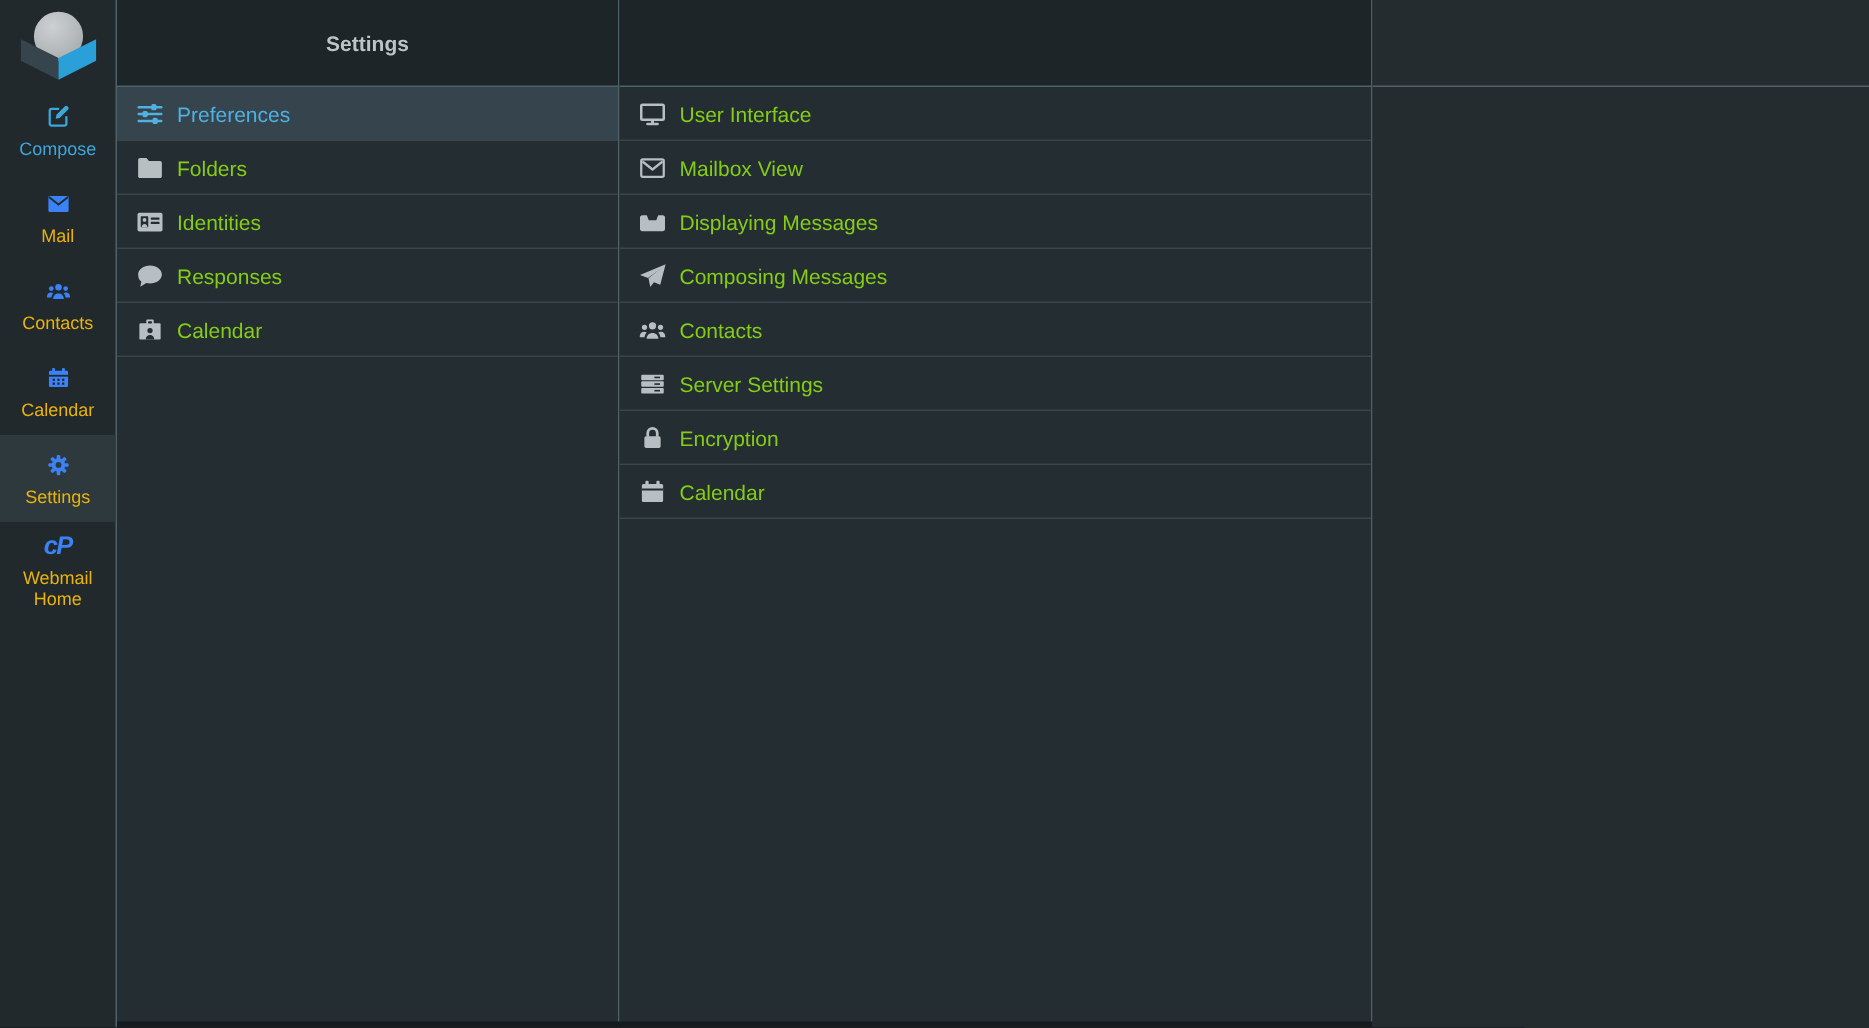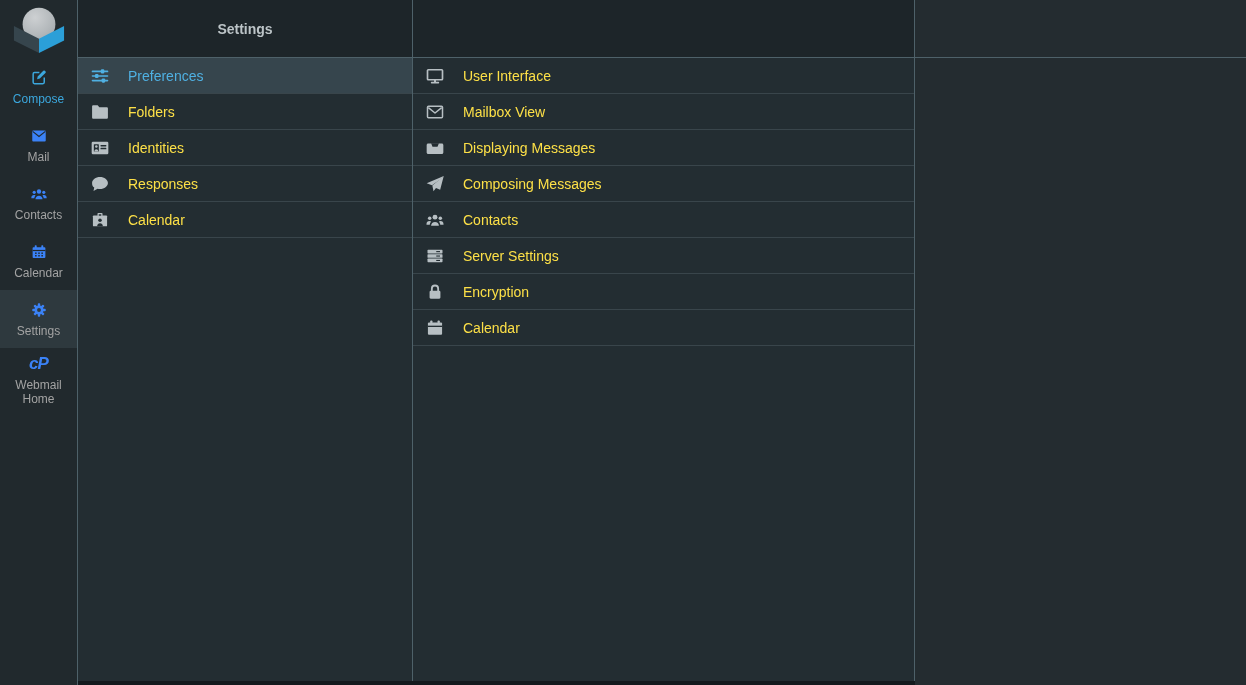--- a/index.html
+++ b/index.html
@@ -13,43 +13,43 @@
   .sidebar{
     position:absolute;left:0;top:0;bottom:0;width:78px;box-sizing:border-box;
     background:#21292d;border-right:1px solid #4e6169;--cut:#21292d;
   }
   .side-logo{height:58px;display:flex;align-items:center;justify-content:center;}
   .side-item{
     height:58px;display:flex;flex-direction:column;align-items:center;
     justify-content:center;gap:5px;cursor:pointer;
   }
   .side-item .ic{display:flex;align-items:center;justify-content:center;height:18px;color:#3b82f6;}
-  .side-lbl{font-size:12px;color:#a3a3a3;text-align:center;line-height:14px;}
+  .side-lbl{font-size:12px;color:#eab308;text-align:center;line-height:14px;}
   .side-item.accent .ic, .side-item.accent .side-lbl{color:#3ba7dd;}
   .side-item.active{background:#2e393e;--cut:#2e393e;}
   .side-item.home{height:64px;}
   .cp-logo{font-size:17px;font-weight:700;font-style:italic;color:#ff6c2c;letter-spacing:-1px;line-height:18px;}
   
   .col{position:absolute;top:0;bottom:0;box-sizing:border-box;}
   .col-settings{left:78px;width:335px;border-right:1px solid #4e6169;background:#232d32;}
   .col-prefs{left:413px;width:502px;border-right:1px solid #4e6169;background:#232d32;}
   .col-right{left:915px;width:331px;background:#242c30;}
   .col-header{
     height:58px;box-sizing:border-box;background:#1d2529;border-bottom:1px solid #4e6169;
     display:flex;align-items:center;justify-content:center;
   }
   .col-header.blank{background:#242c30;}
   .col-title{font-size:14px;font-weight:700;color:#bcc4c7;}
   
   .row{
     height:36px;box-sizing:border-box;border-bottom:1px solid #39454b;
-    display:flex;align-items:center;padding-left:11px;gap:17px;cursor:pointer;
+    display:flex;align-items:center;padding-left:11px;gap:7px;cursor:pointer;
   }
   .row .ic{width:22px;display:flex;align-items:center;justify-content:center;color:#b7bfc3;flex:0 0 22px;}
-  .row .lbl{font-size:14px;color:#fde047;}
+  .row .lbl{font-size:14px;color:#84cc16;}
   .row.active{background:#36454d;--cut:#36454d;}
   .row.active .ic, .row.active .lbl{color:#4fb0e2;}
   
   .cut{fill:var(--cut);}
   .cutstroke{stroke:var(--cut);fill:none;}
   svg{display:block;}
   .bottom-strip{position:absolute;left:78px;width:837px;bottom:0;height:4px;background:#141a1e;}
 </style>
 </head>
 <body>

